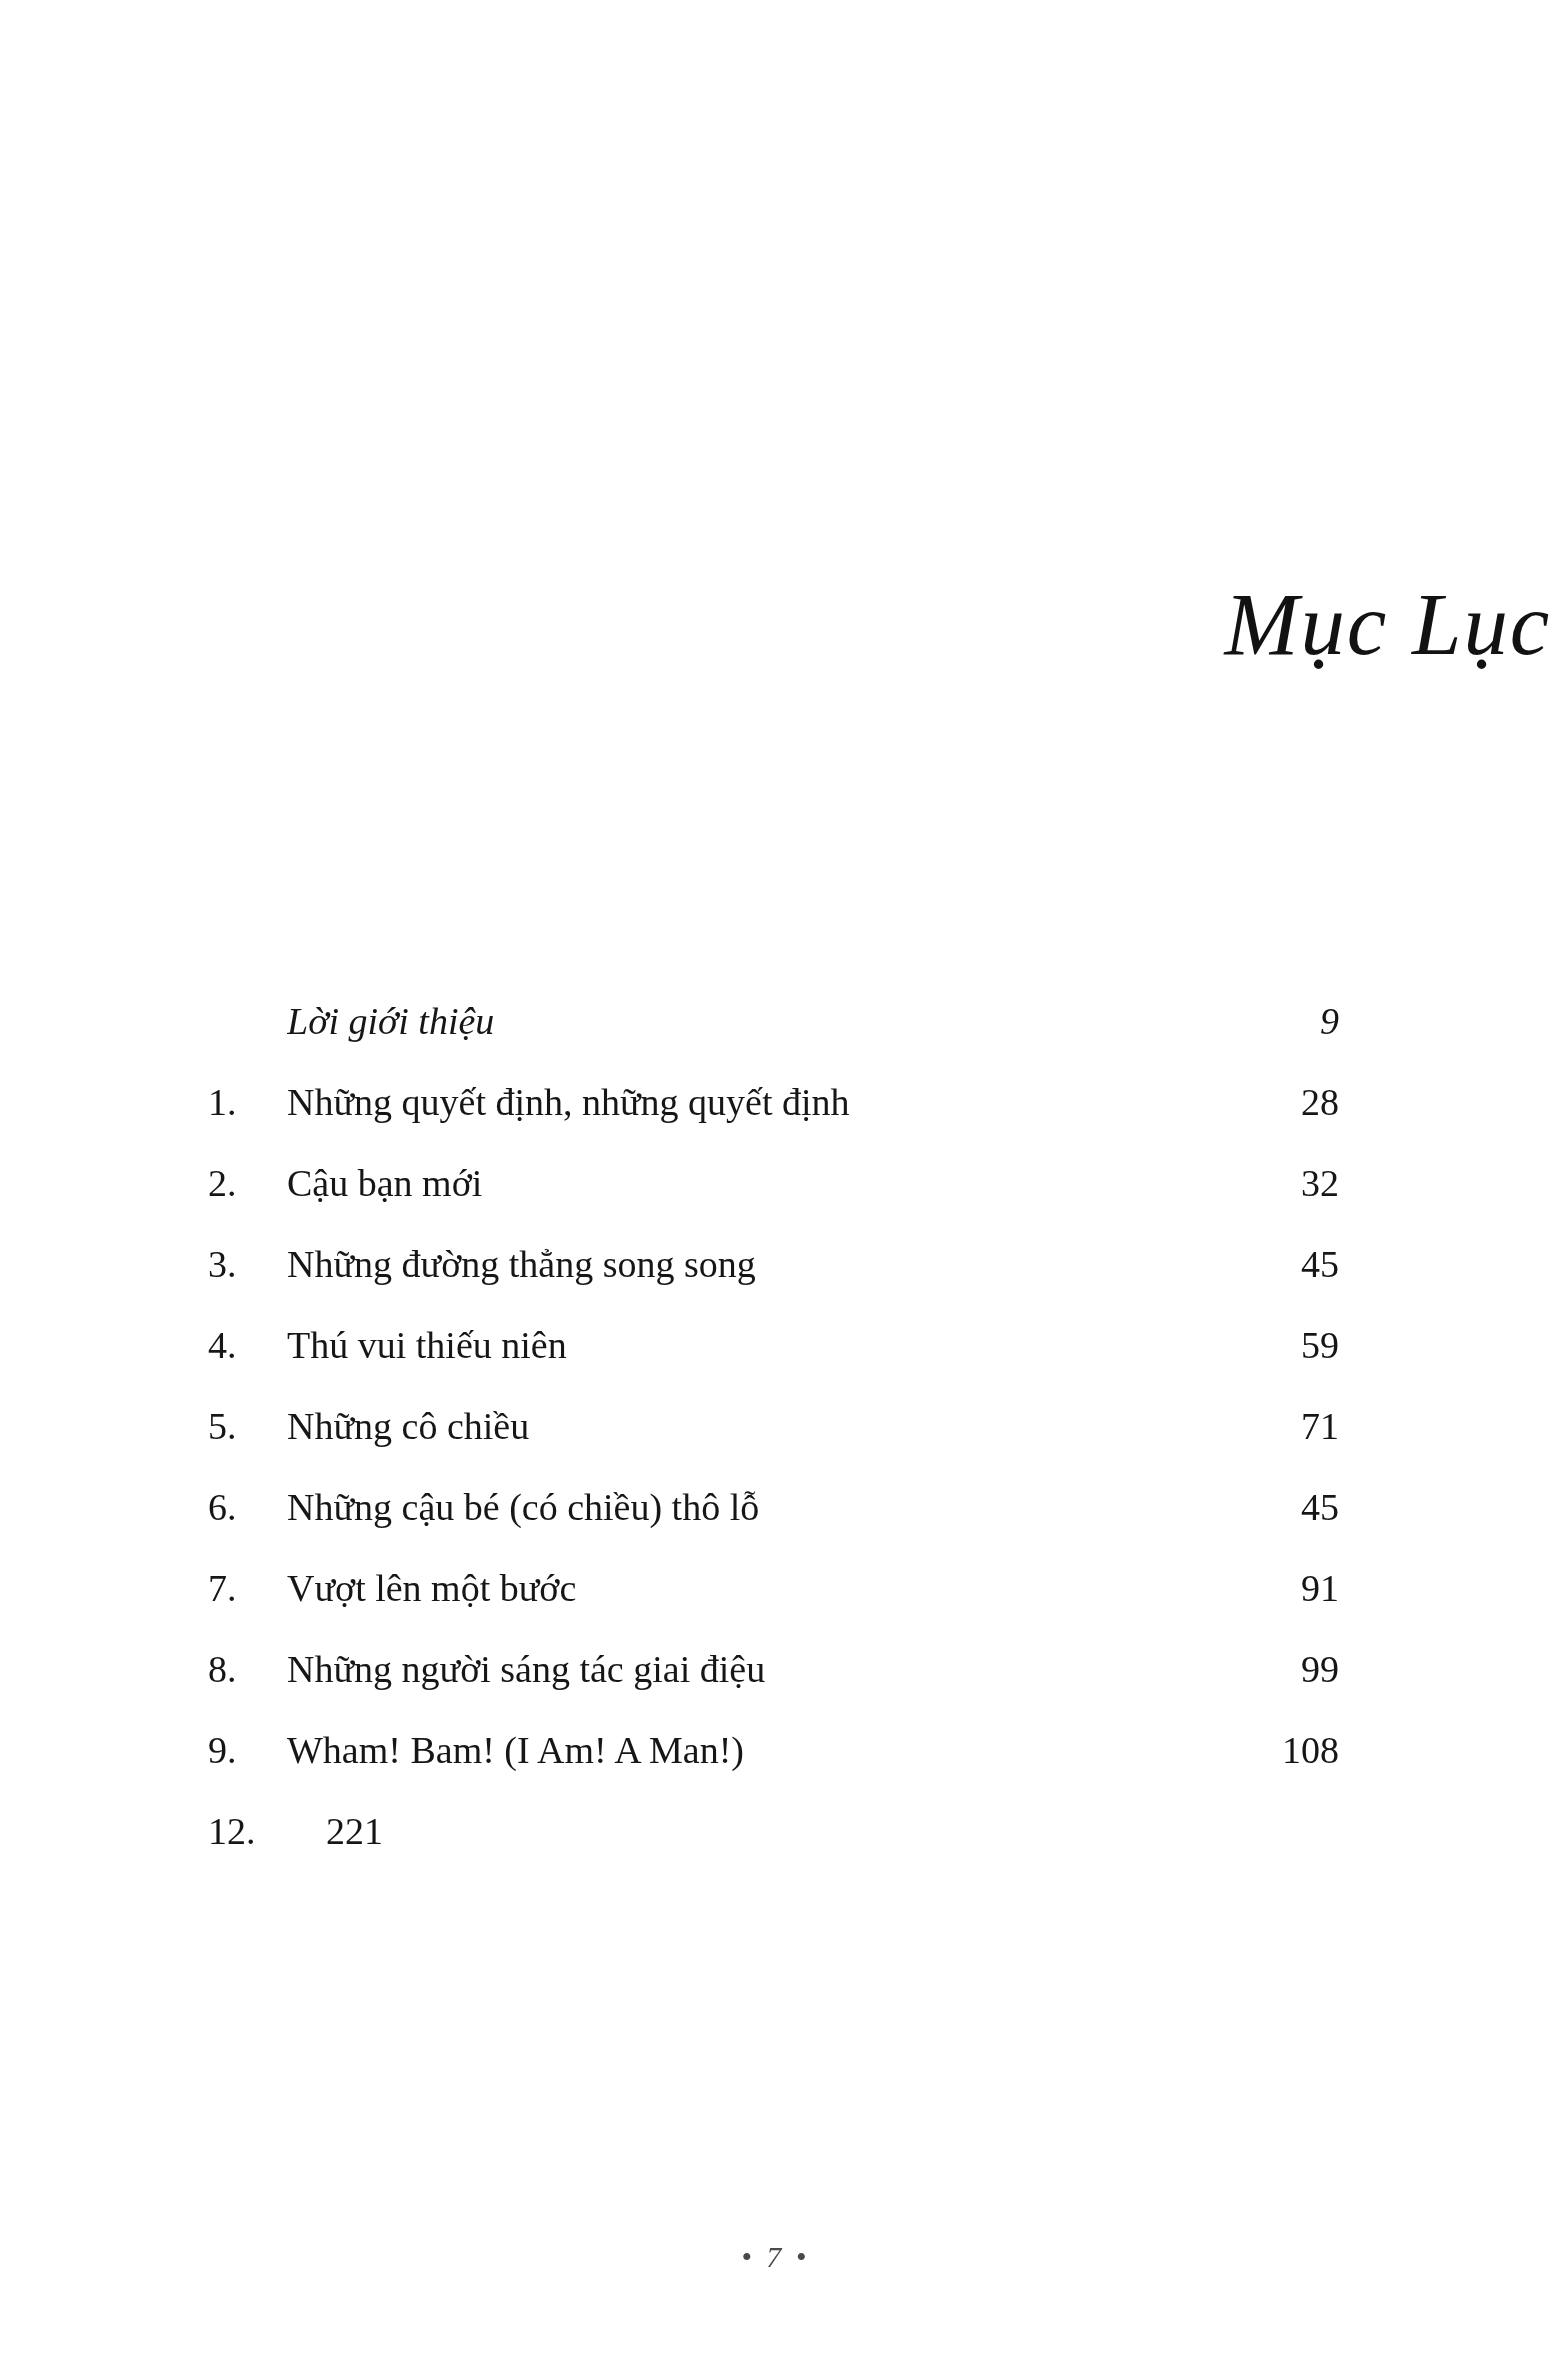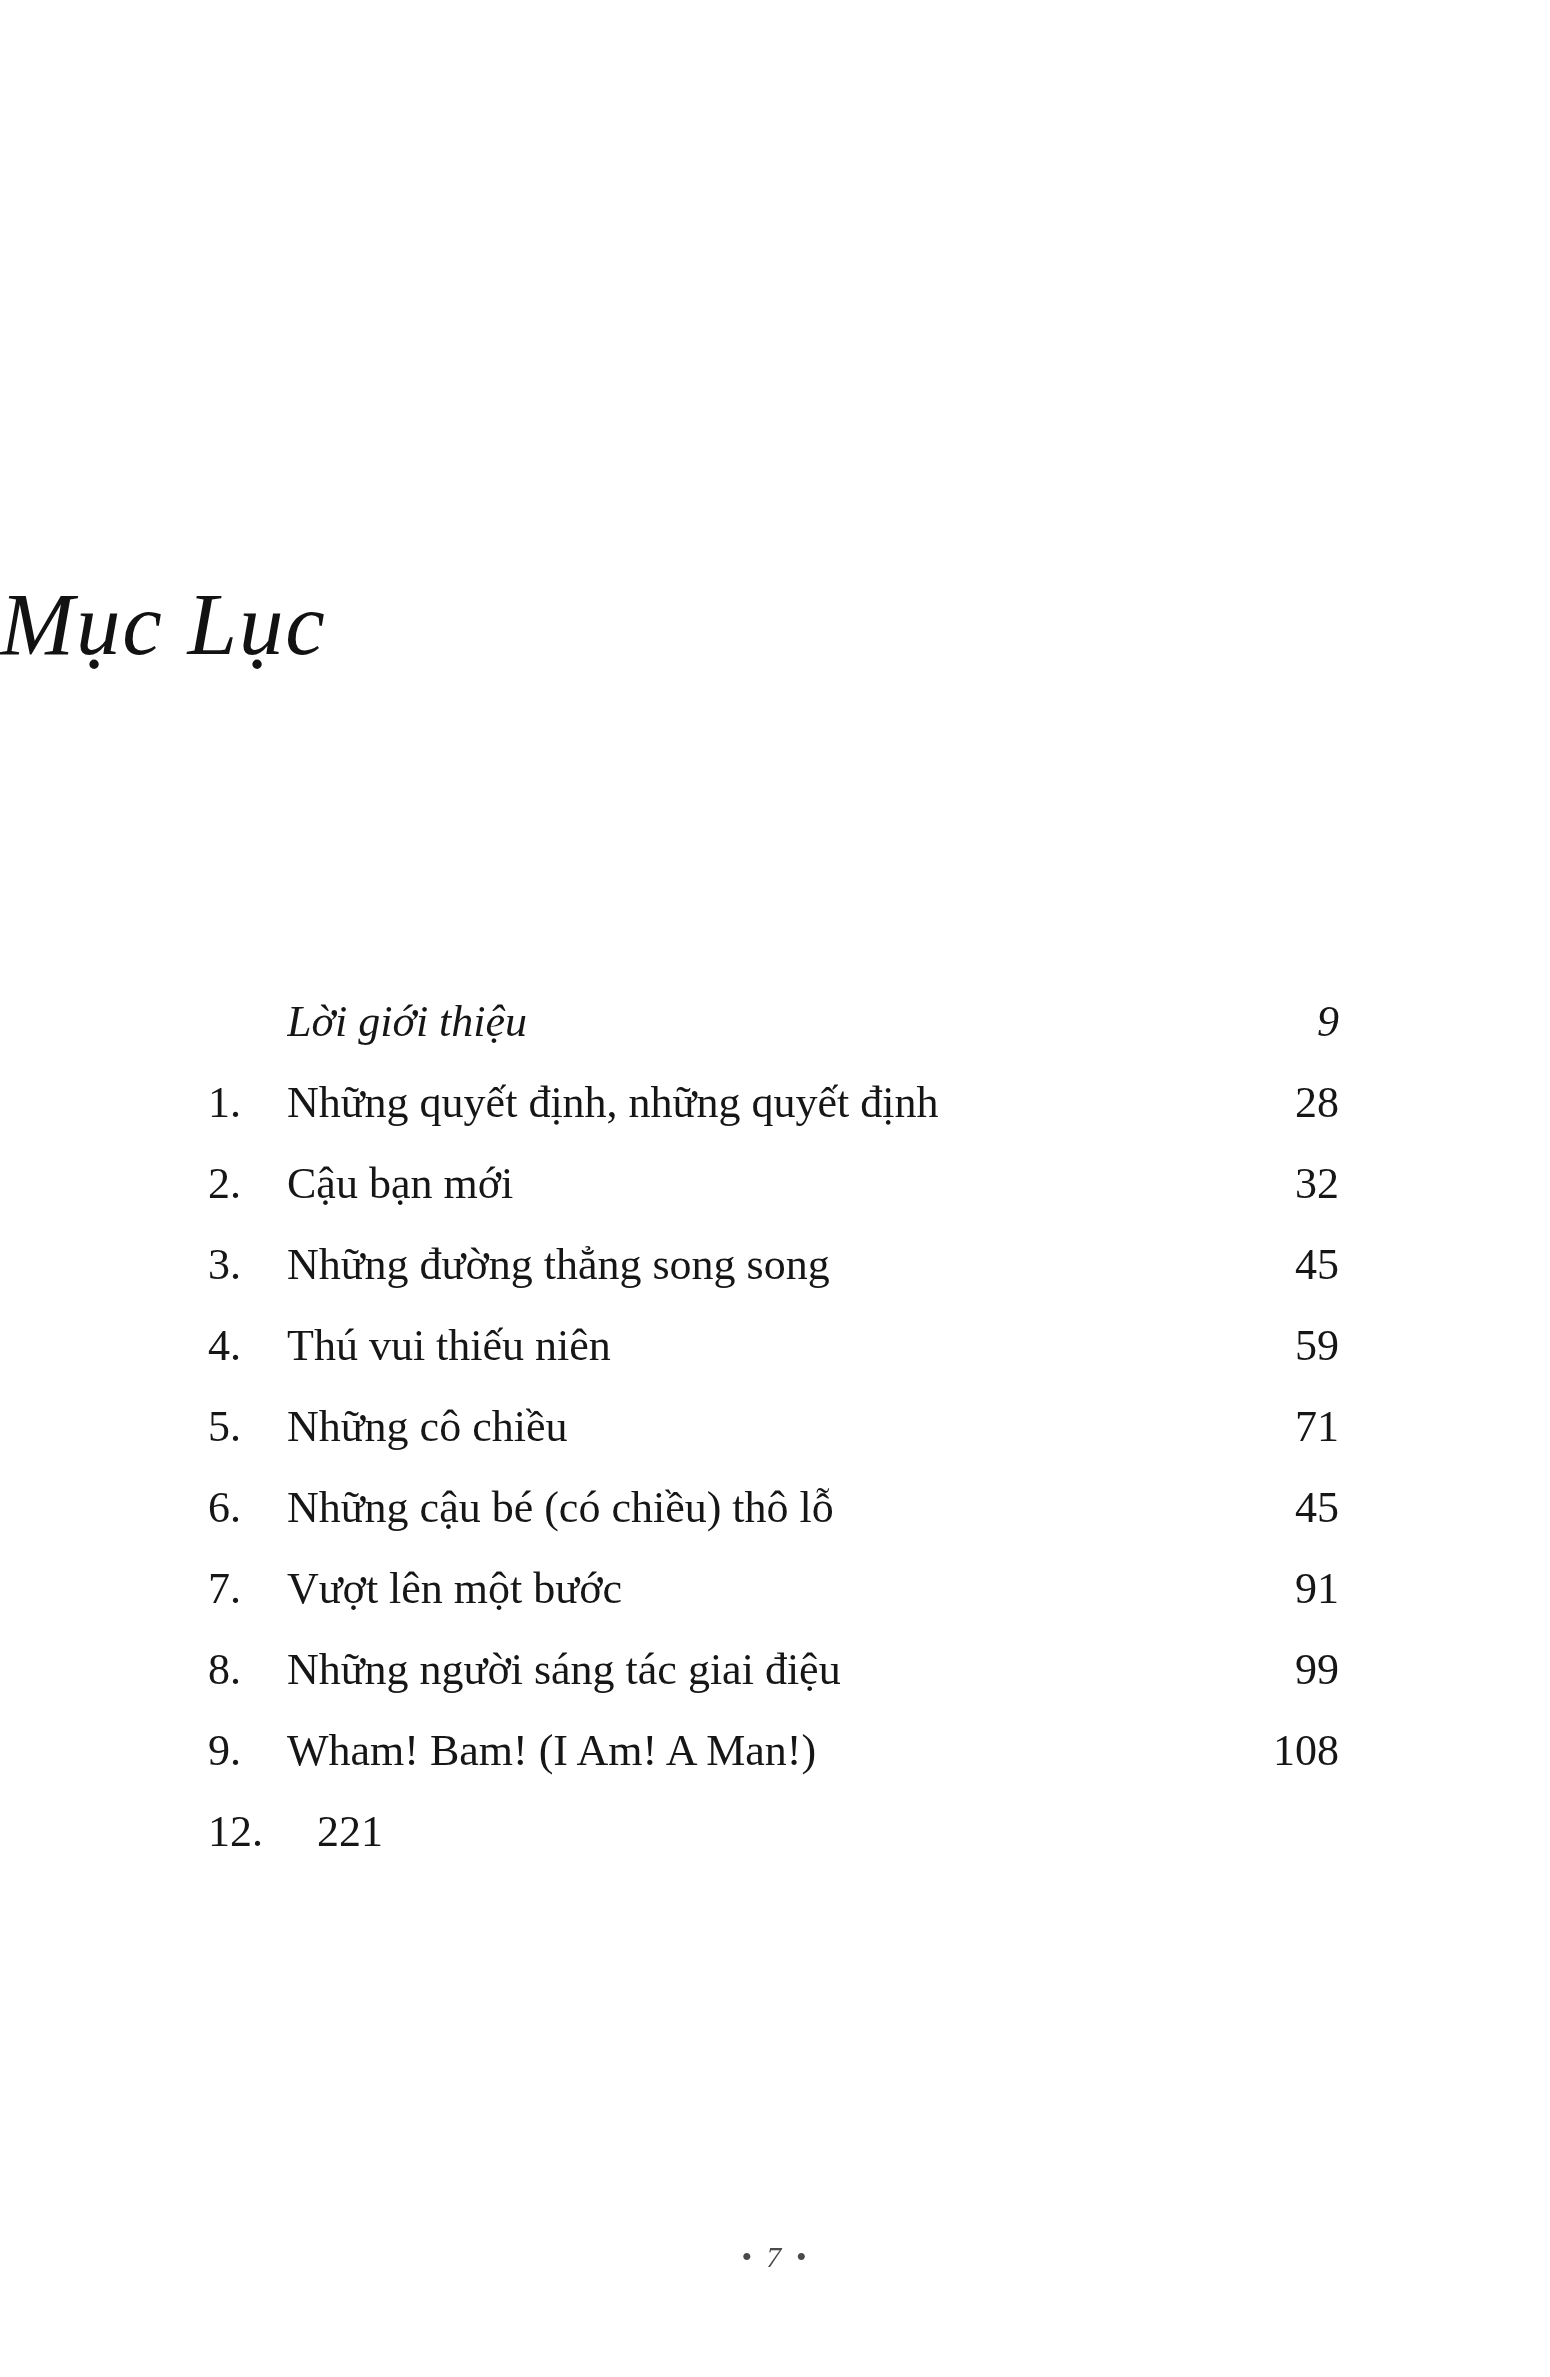--- a/index.html
+++ b/index.html
@@ -13,37 +13,37 @@
     height: 2377px;
     margin: 0 auto;
     background: #ffffff;
     font-family: "Liberation Serif", "DejaVu Serif", serif;
     color: #1a1a1a;
     overflow: hidden;
   }
   .title {
     margin: 0;
     padding-top: 573px;
-    text-align: left;
+    text-align: right;
     font-size: 89px;
     font-weight: 500;
     font-style: italic;
     letter-spacing: 1.8px;
     color: #121212;
   }
   .toc {
     margin-top: 306px;
     padding-left: 208px;
     padding-right: 212px;
   }
   .toc-row {
     display: flex;
     align-items: flex-start;
     height: 81px;
-    font-size: 44px;
+    font-size: 38px;
     line-height: 81px;
     color: #161616;
   }
   .toc-num {
     flex: 0 0 79px;
     text-align: left;
     white-space: nowrap;
   }
   .toc-label {
     flex: 1 1 auto;

